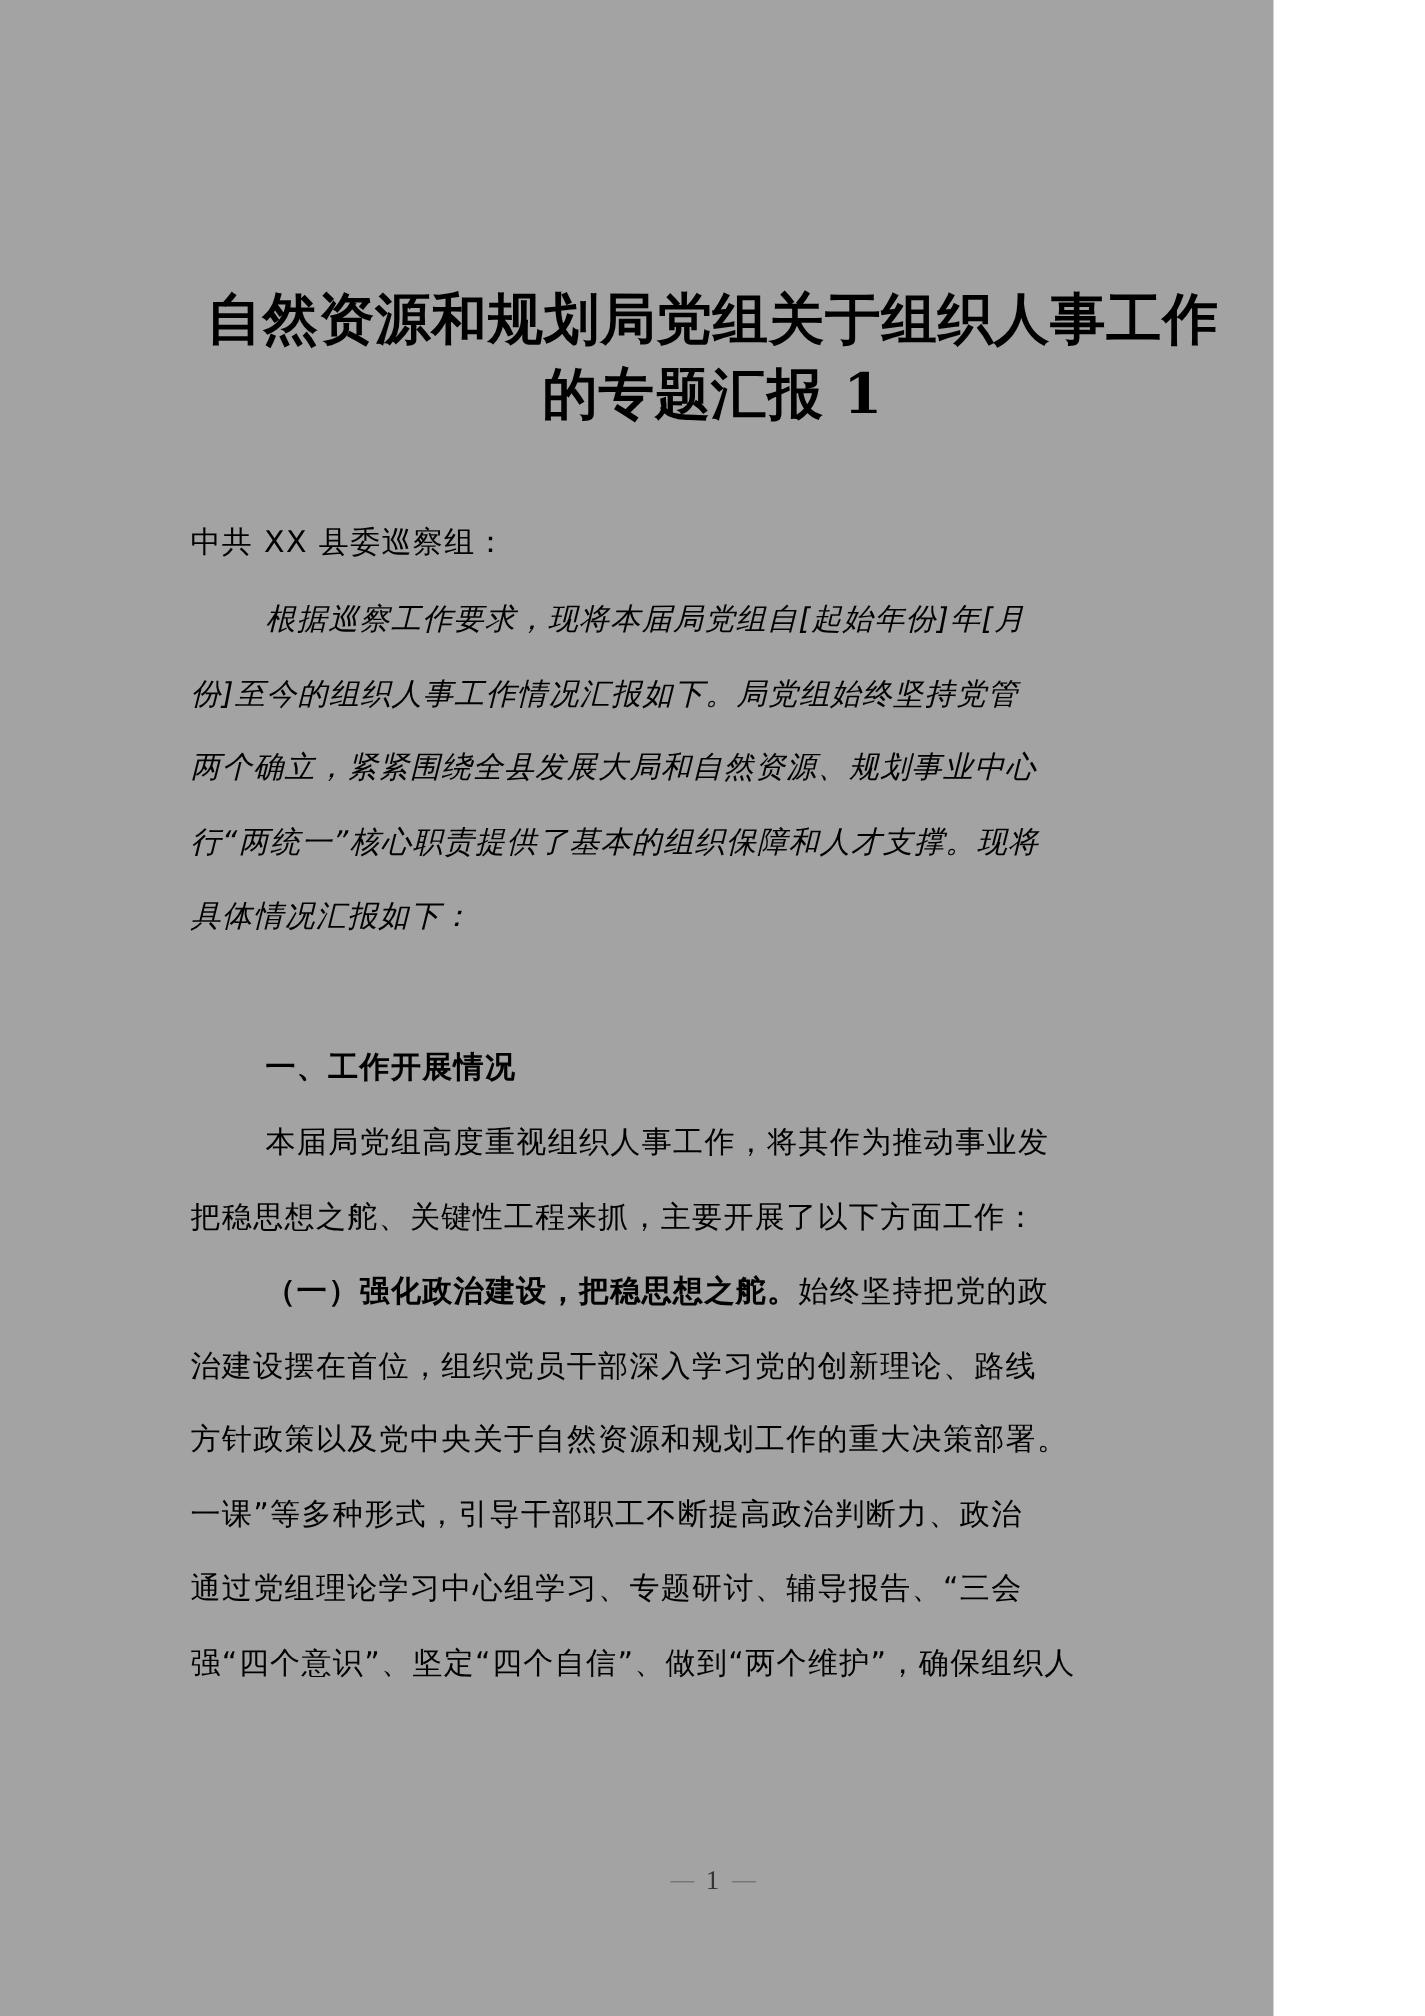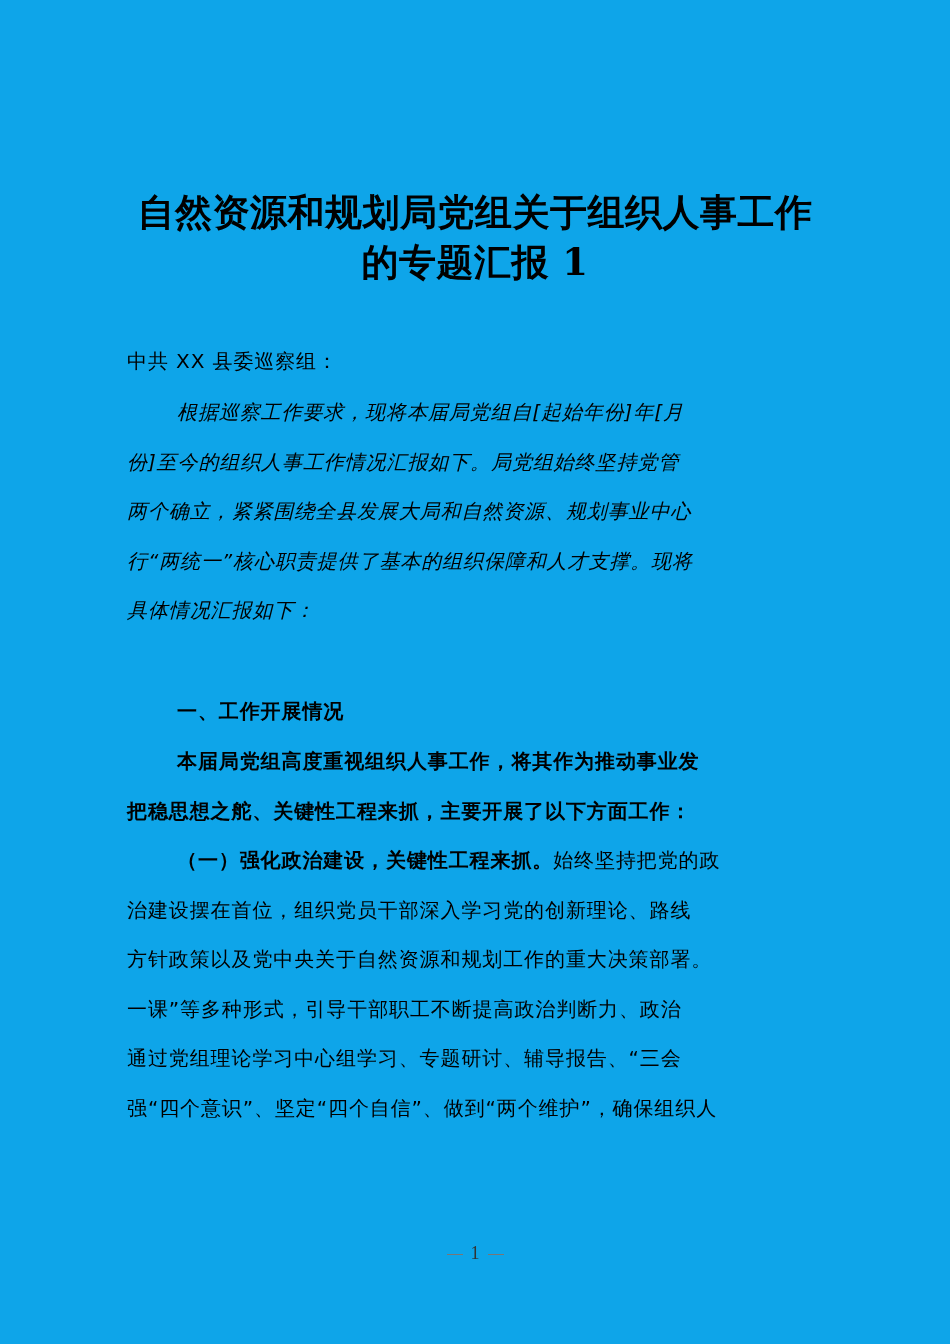--- a/index.html
+++ b/index.html
@@ -11,23 +11,23 @@
       width: 950px;
       height: 1344px;
       position: relative;
       overflow: hidden;
       color: #000000;
       font-family: "DejaVu Sans", sans-serif;
     }
     .page {
       position: absolute;
       left: 0; top: 0;
-      width: 950px;
+      width: 849px;
       height: 1344px;
-      background: #0ea5e9;
+      background: #a3a3a3;
     }
     .title {
       position: absolute;
       left: 100px;
       width: 750px;
       top: 186px;
       text-align: center;
       font-family: "DejaVu Serif", serif;
       font-weight: bold;
       font-size: 37px;
@@ -45,21 +45,21 @@
     .line {
       display: block;
       white-space: nowrap;
       height: 49.5px;
     }
     .indent { padding-left: 50px; }
     .bold { font-weight: bold; }
     .salutation { top: 337px; }
     .para1 { top: 388px; font-style: italic; }
     .heading1 { top: 687px; }
-    .para2 { top: 737px; font-weight: bold; }
+    .para2 { top: 737px; }
     .para3 { top: 836px; }
     .footer {
       position: absolute;
       top: 1243px;
       left: 0;
       width: 950px;
       text-align: center;
       font-family: "Liberation Serif", serif;
       font-size: 18px;
       color: #333333;
@@ -98,21 +98,21 @@
   <div class="body-text heading1">
     <span class="line indent bold">一、工作开展情况</span>
   </div>
 
   <div class="body-text para2">
     <span class="line indent">本届局党组高度重视组织人事工作，将其作为推动事业发</span>
     <span class="line">把稳思想之舵、关键性工程来抓，主要开展了以下方面工作：</span>
   </div>
 
   <div class="body-text para3">
-    <span class="line indent"><span class="bold">（一）强化政治建设，关键性工程来抓。</span><span>始终坚持把党的政</span></span>
+    <span class="line indent"><span class="bold">（一）强化政治建设，把稳思想之舵。</span><span>始终坚持把党的政</span></span>
     <span class="line">治建设摆在首位，组织党员干部深入学习党的创新理论、路线</span>
     <span class="line">方针政策以及党中央关于自然资源和规划工作的重大决策部署。</span>
     <span class="line">一课”等多种形式，引导干部职工不断提高政治判断力、政治</span>
     <span class="line">通过党组理论学习中心组学习、专题研讨、辅导报告、“三会</span>
     <span class="line">强“四个意识”、坚定“四个自信”、做到“两个维护”，确保组织人</span>
   </div>
 
   <div class="footer">
     <span class="dash"></span><span>1</span><span class="dash"></span>
   </div>

